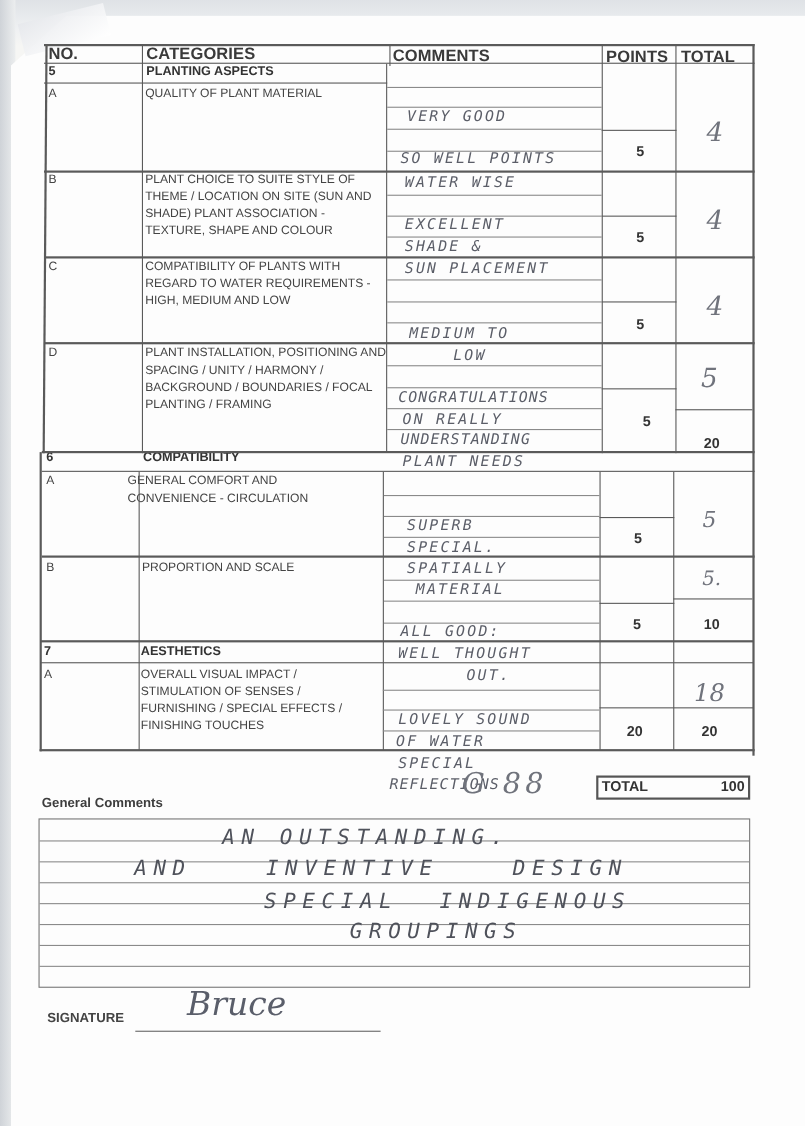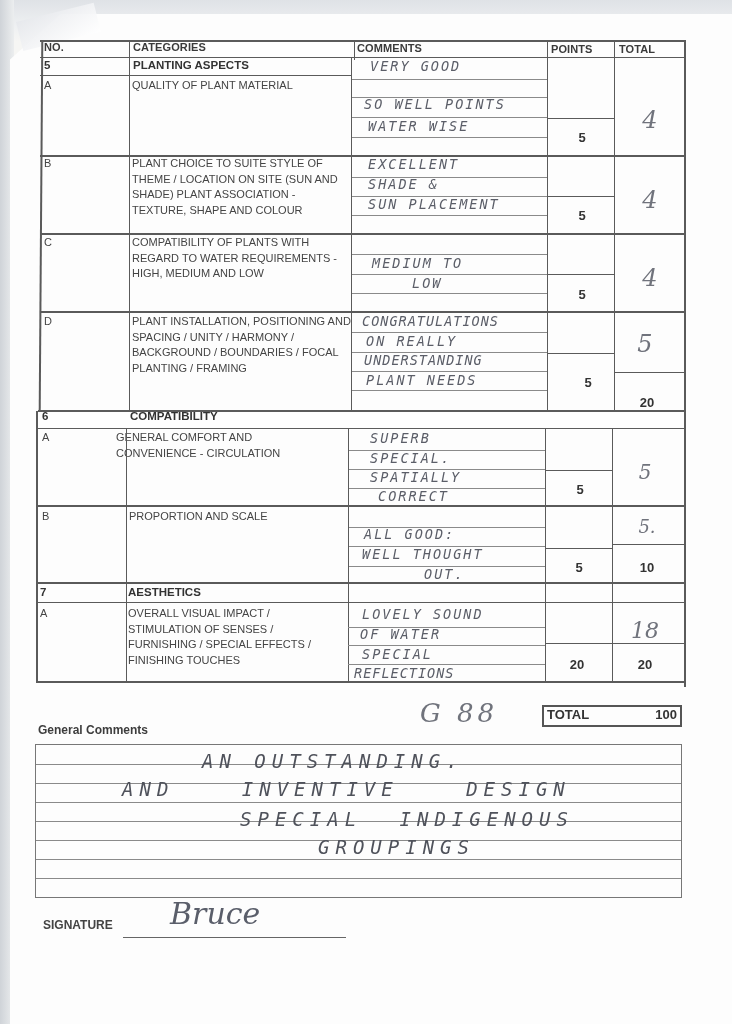--- a/index.html
+++ b/index.html
@@ -19,28 +19,29 @@
     clip-path: polygon(7% 0, 100% 0, 100% 100%, 0 100%, 0 4.5%);
   }
   .curl { position: absolute; left: 16px; top: 22px; width: 80px; height: 30px;
     background: linear-gradient(160deg, #e6e8ec, #ffffff);
     transform: rotate(-14deg); transform-origin: left top; opacity: .9; }
 
   .abs { position: absolute; }
   .line { position: absolute; background: #5a5a5a; }
   .thin { position: absolute; background: #8a8a8a; }
 
-  .hdr { position: absolute; font-size: 11px; font-weight: bold; color: #3a3a3a; letter-spacing: 0.1px; }
+  .hdr { position: absolute; font-size: 15px; font-weight: bold; color: #3a3a3a; letter-spacing: 0.1px; }
   .sec { position: absolute; font-size: 11.5px; font-weight: bold; color: #333; }
   .cat { position: absolute; font-size: 11px; line-height: 15.5px; color: #444; }
   .num { position: absolute; font-size: 13px; font-weight: bold; color: #333; text-align: center; }
   .hand {
     position: absolute; font-family: "DejaVu Sans Mono", monospace;
     font-size: 13.5px; color: #5b5e68; letter-spacing: 2px; white-space: nowrap;
     font-style: italic;
+    margin-top: 40px;
   }
   .handbig { position: absolute; font-family: "DejaVu Serif", serif; font-style: italic;
     font-size: 24px; color: #70737c; text-align: center; }
   .handcomment { position: absolute; font-family: "DejaVu Sans Mono", monospace; font-style: italic;
     font-size: 19px; color: #4f525b; letter-spacing: 6px; white-space: nowrap; }
 </style>
 </head>
 <body>
 
 <div class="scanbar"></div>
@@ -93,21 +94,21 @@
   <div class="num" style="left:614px;top:395px;width:66px">20</div>
 
   <div class="sec" style="left:42px;top:410px">6</div>
   <div class="sec" style="left:130px;top:410px">COMPATIBILITY</div>
 
   <div class="cat" style="left:42px;top:430px">A</div>
   <div class="cat" style="left:116px;top:430px;width:205px">GENERAL COMFORT AND CONVENIENCE - CIRCULATION</div>
   <div class="hand" style="left:370px;top:430px">SUPERB</div>
   <div class="hand" style="left:370px;top:450px">SPECIAL.</div>
   <div class="hand" style="left:370px;top:469px">SPATIALLY</div>
-  <div class="hand" style="left:378px;top:488px">CORRECT</div>
+  <div class="hand" style="left:378px;top:488px">MATERIAL</div>
   <div class="num" style="left:547px;top:482px;width:66px">5</div>
   <div class="handbig" style="left:612px;top:460px;width:66px;font-size:20px">5</div>
 
   <div class="cat" style="left:42px;top:509px">B</div>
   <div class="cat" style="left:129px;top:509px;width:205px">PROPORTION AND SCALE</div>
   <div class="hand" style="left:364px;top:526px">ALL GOOD:</div>
   <div class="hand" style="left:362px;top:546px">WELL THOUGHT</div>
   <div class="hand" style="left:424px;top:566px">OUT.</div>
   <div class="num" style="left:546px;top:560px;width:66px">5</div>
   <div class="handbig" style="left:614px;top:516px;width:66px;font-size:18px">5.</div>

